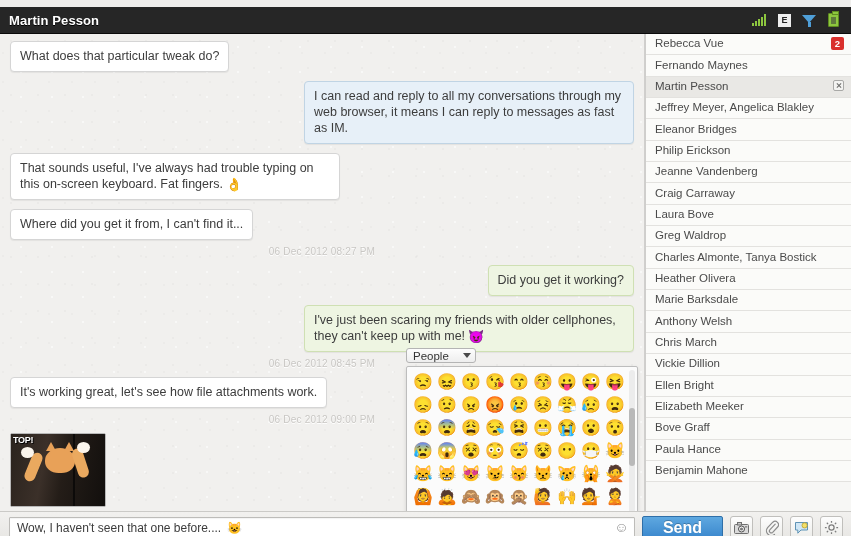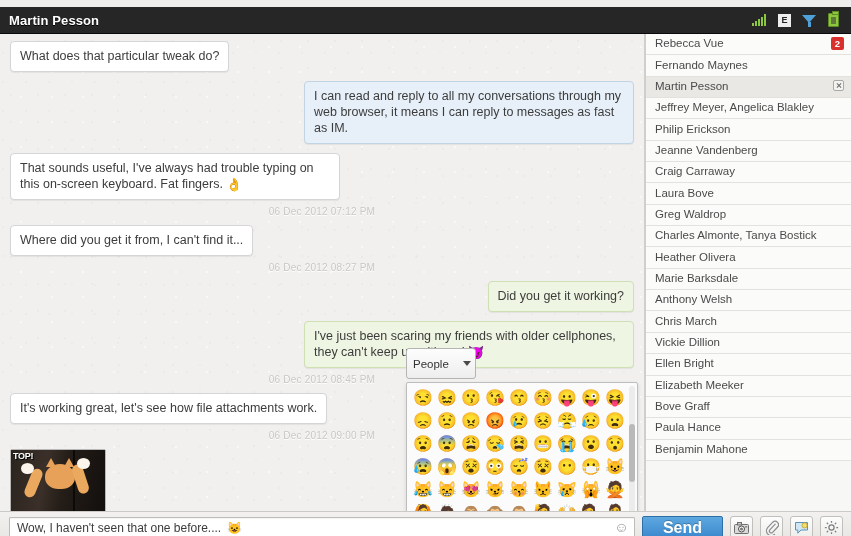--- a/index.html
+++ b/index.html
@@ -189,21 +189,21 @@
   
   .picker {
     position: absolute;
     left: 406px; top: 314px;
     width: 232px;
     z-index: 20;
   }
   .picker-head { display: flex; }
   .picker-select {
     display: flex; align-items: center; justify-content: space-between;
-    width: 70px; height: 31px;
+    width: 70px; height: 15px;
     background: linear-gradient(#fdfdfd, #eeeeee);
     border: 1px solid #b4b4b4;
     border-radius: 3px;
     font-size: 11.5px; color: #333;
     padding: 0 4px 0 6px;
   }
   .caret {
     width: 0; height: 0;
     border-left: 4px solid transparent;
     border-right: 4px solid transparent;
@@ -369,21 +369,20 @@
       <div id="messages">
           <div class="row left">
             <div class="bubble in"><span>What does that particular tweak do?</span></div>
           </div>
           <div class="row right">
             <div class="bubble out-blue"><span>I can read and reply to all my conversations through my web browser, it means I can reply to messages as fast as IM.</span></div>
           </div>
           <div class="row left">
             <div class="bubble in"><span>That sounds useful, I've always had trouble typing on this on-screen keyboard. Fat fingers.</span><span class="emoji"> 👌</span></div>
           </div>
-          <div class="ts">06 Dec 2012 07:12 PM</div>
           <div class="row left">
             <div class="bubble in"><span>Where did you get it from, I can't find it...</span></div>
           </div>
           <div class="ts">06 Dec 2012 08:27 PM</div>
           <div class="row right">
             <div class="bubble out-green"><span>Did you get it working?</span></div>
           </div>
           <div class="row right">
             <div class="bubble out-green"><span>I've just been scaring my friends with older cellphones, they can't keep up with me!</span><span class="emoji"> 😈</span></div>
           </div>
@@ -486,20 +485,23 @@
           <span class="contact-name">Fernando Maynes</span>
         </div>
         <div class="contact active">
           <span class="contact-name">Martin Pesson</span>
           <span class="closebox"></span>
         </div>
         <div class="contact">
           <span class="contact-name">Jeffrey Meyer, Angelica Blakley</span>
         </div>
         <div class="contact">
+          <span class="contact-name">Eleanor Bridges</span>
+        </div>
+        <div class="contact">
           <span class="contact-name">Philip Erickson</span>
         </div>
         <div class="contact">
           <span class="contact-name">Jeanne Vandenberg</span>
         </div>
         <div class="contact">
           <span class="contact-name">Craig Carraway</span>
         </div>
         <div class="contact">
           <span class="contact-name">Laura Bove</span>

